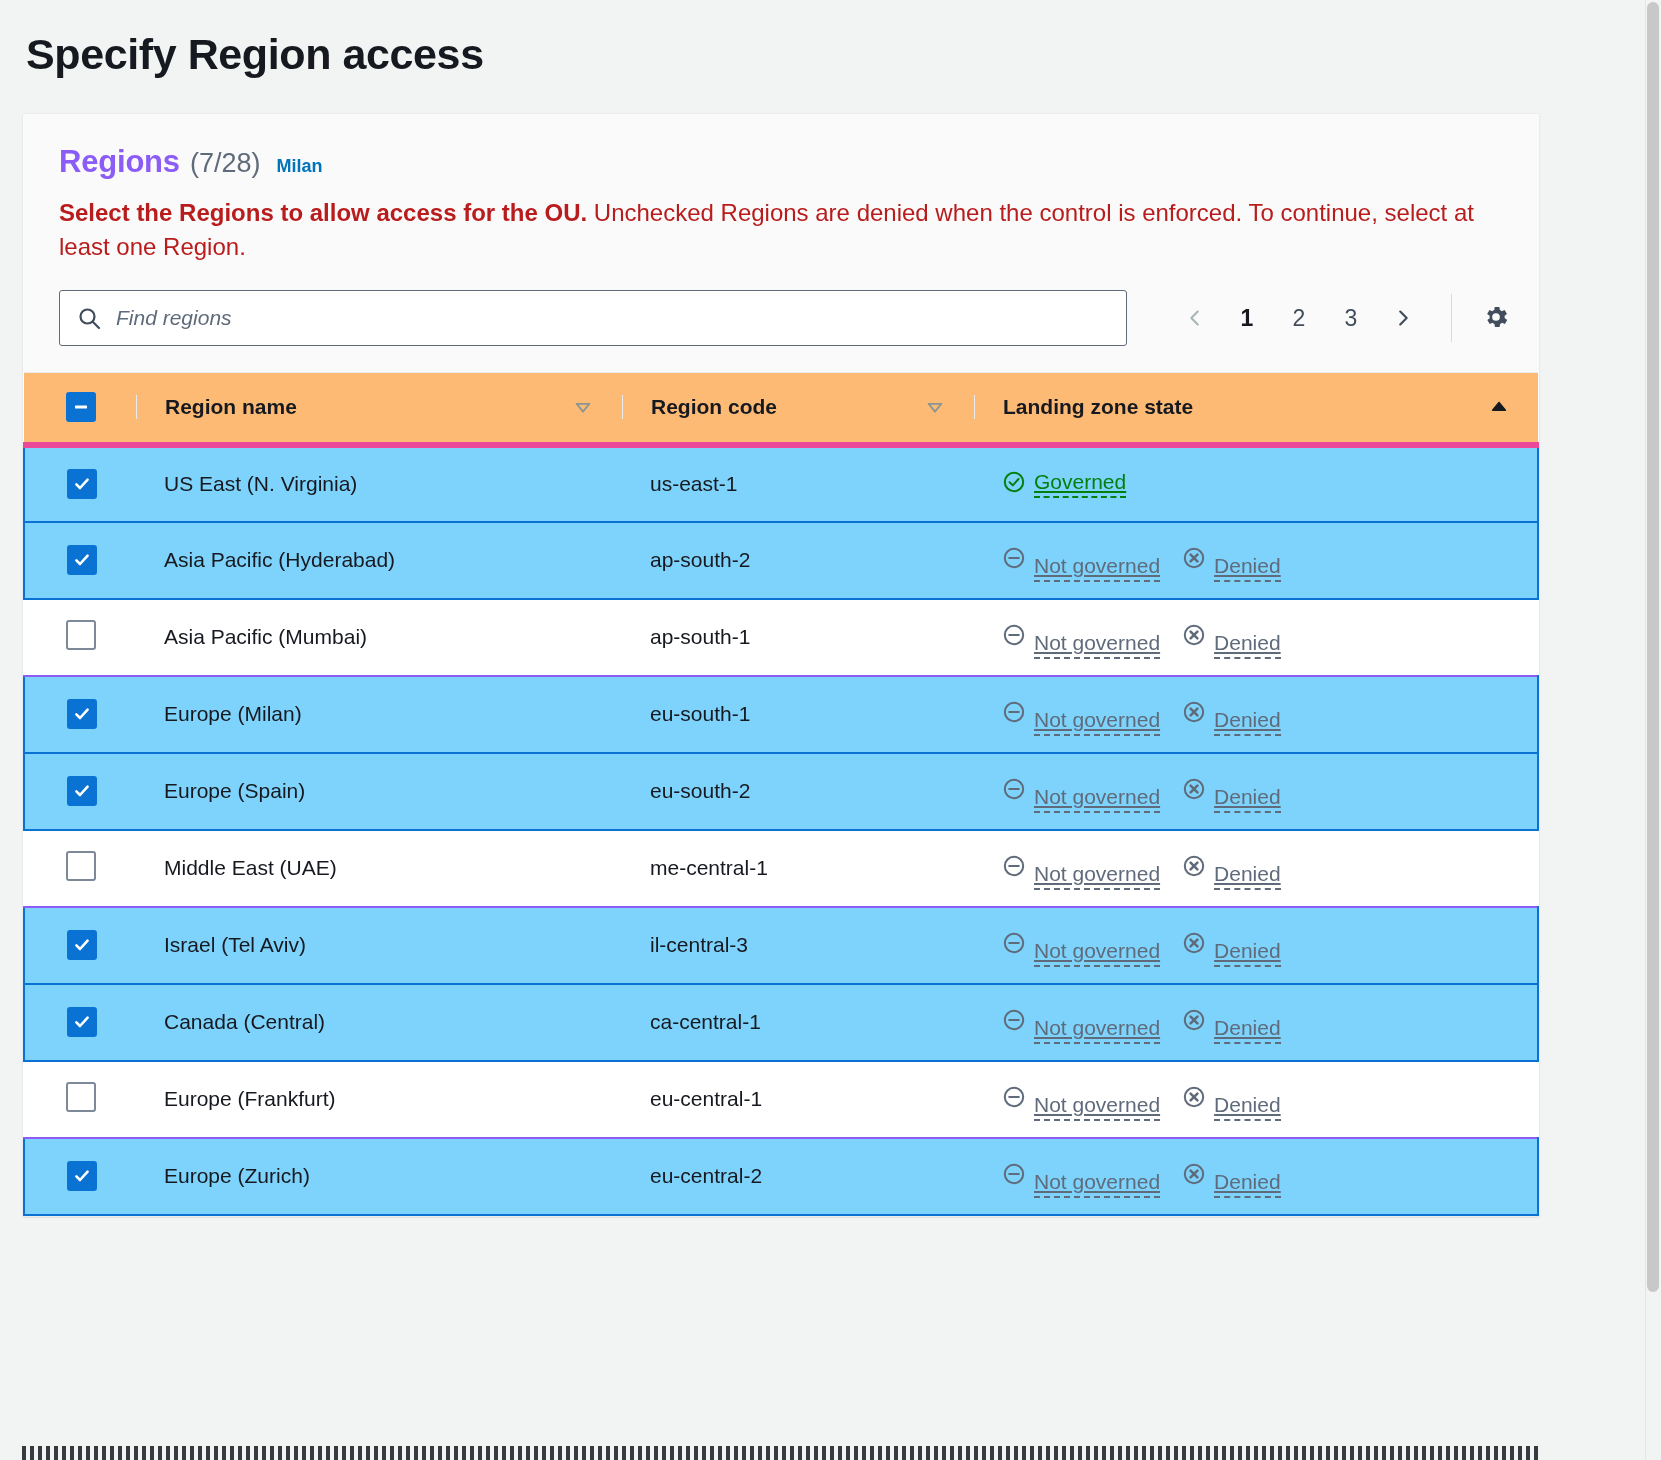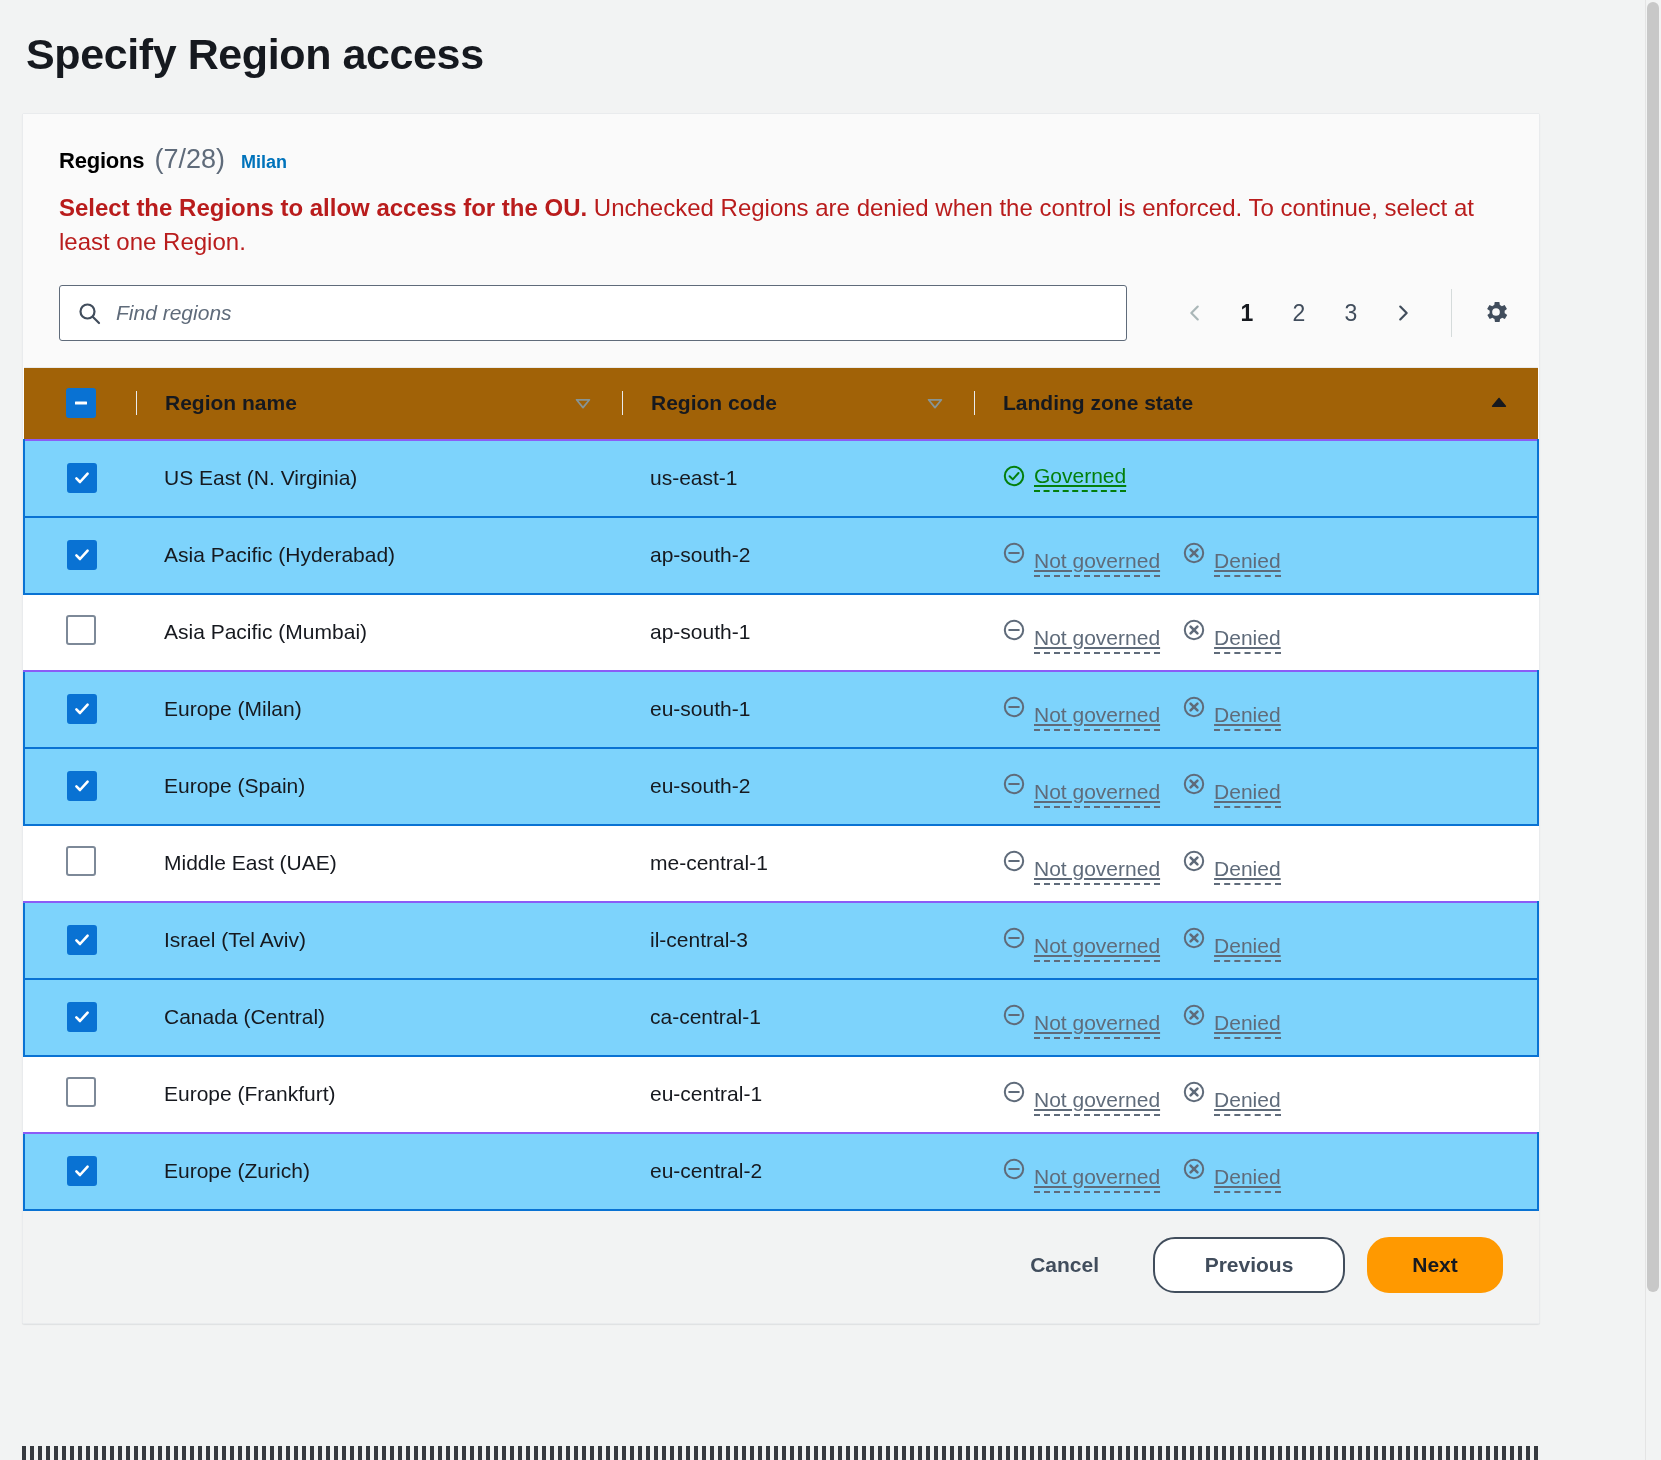--- a/index.html
+++ b/index.html
@@ -44,23 +44,23 @@
   .card-head {
     padding: 30px 36px 0 36px;
     background: #fafafa;
   }
   .title-row {
     display: flex;
     align-items: baseline;
     gap: 10px;
   }
   .title-main {
-    font-size: 22px;
+    font-size: 31px;
     font-weight: 700;
-    color: #000000;
+    color: #8b5cf6;
     letter-spacing: -0.2px;
   }
   .title-count {
     font-size: 27px;
     font-weight: 400;
     color: #5f6b7a;
   }
   .info-link {
     font-size: 18px;
     font-weight: 700;
@@ -156,28 +156,28 @@
     cursor: pointer;
   }
 
   
   table.regions {
     width: 100%;
     border-collapse: collapse;
     table-layout: fixed;
   }
   table.regions th {
-    background: #a16207;
+    background: #fdba74;
     text-align: left;
     font-size: 21px;
     font-weight: 700;
     color: #16191f;
     padding: 18px 0;
     border-top: 1px solid #e9ebed;
-    border-bottom: 1px solid #ec4899;
+    border-bottom: 6px solid #ec4899;
     height: 72px;
     vertical-align: middle;
   }
   .col-check  { width: 112px; }
   .col-name   { width: 486px; }
   .col-code   { width: 352px; }
   .col-state  { width: auto; }
 
   .th-inner {
     display: flex;
@@ -714,24 +714,19 @@
                       <line x1="15.4" y1="8.6" x2="8.6" y2="15.4" stroke-linecap="round" stroke-width="2.6"></line>
                     </svg></span>
                   <span class="label">Denied</span>
                 </span>
               </div>
             </td>
           </tr>
         </tbody>
     </table>
 
-    <div class="card-foot">
-      <button class="btn btn-link">Cancel</button>
-      <button class="btn btn-normal">Previous</button>
-      <button class="btn btn-primary">Next</button>
-    </div>
   </div>
 
   <div class="scroll-strip">
     <div class="scroll-thumb"></div>
   </div>
   <div class="bottom-hatch"></div>
 </div>
 
 </body></html>

